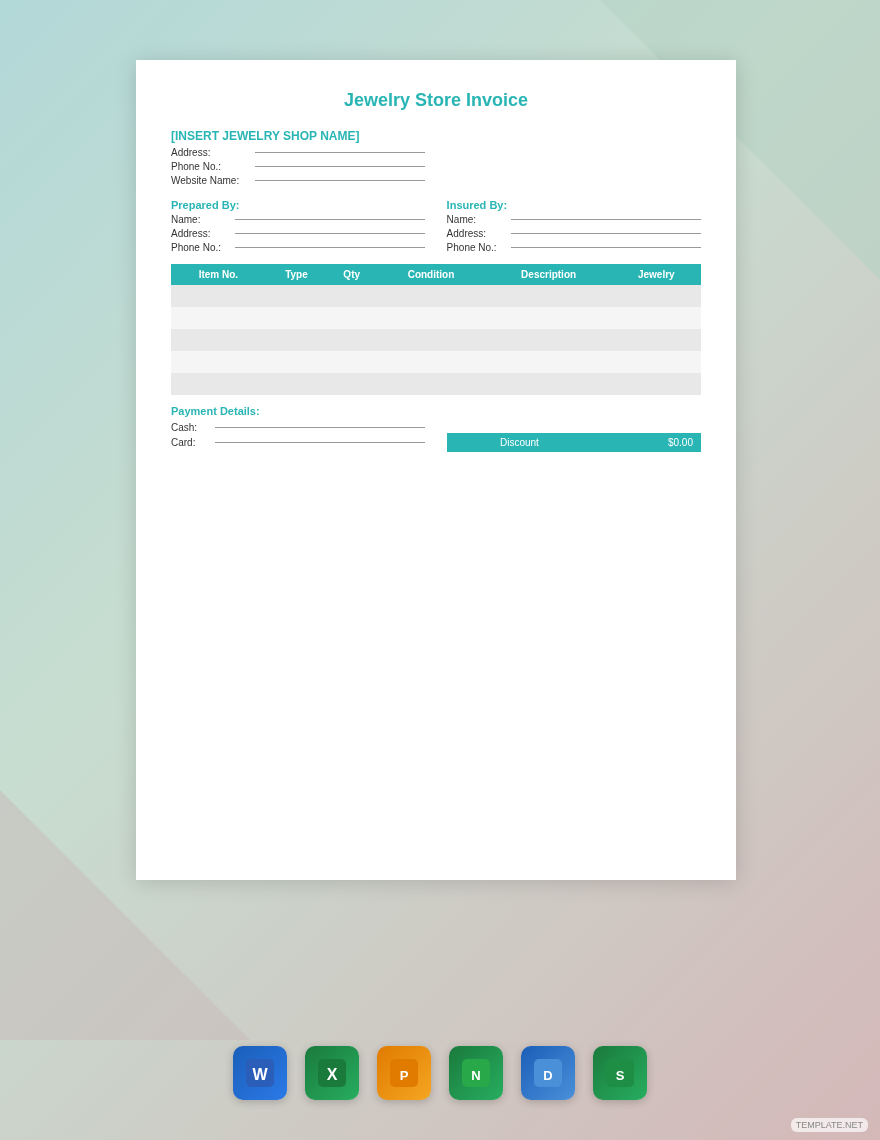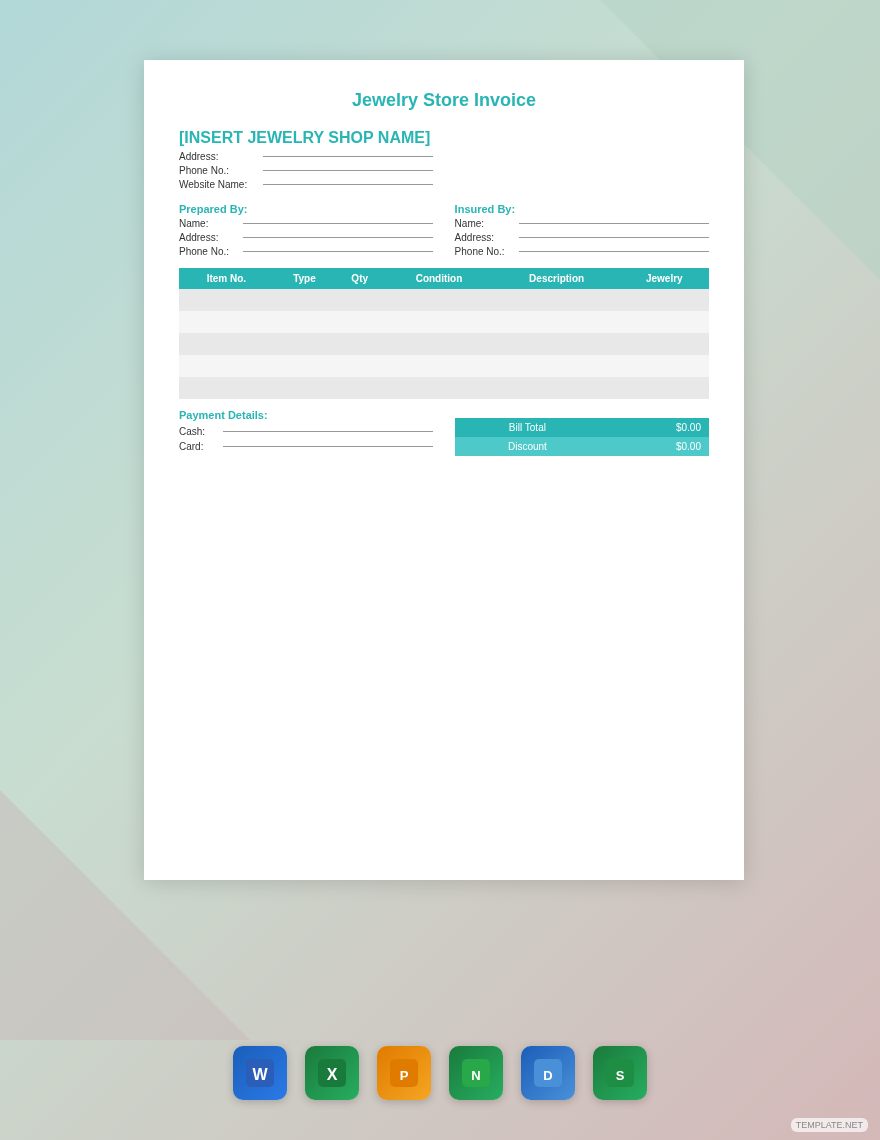--- a/index.html
+++ b/index.html
@@ -23,38 +23,38 @@
     .bg-shape-bottom-left {
       position: absolute;
       bottom: 100px; left: 0;
       width: 250px; height: 250px;
       background: rgba(200, 185, 185, 0.5);
       clip-path: polygon(0 0, 0 100%, 100% 100%);
     }
 
     .paper {
       position: absolute;
-      top: 60px; left: 144px;
+      top: 60px; left: 136px;
       width: 600px;
       height: 820px;
       background: #ffffff;
       box-shadow: 0 2px 20px rgba(0,0,0,0.15);
       padding: 30px 35px 25px 35px;
     }
 
     .invoice-title {
       text-align: center;
       font-size: 18px;
       font-weight: bold;
       color: #2ab5b5;
       margin-bottom: 18px;
     }
 
     .shop-name {
-      font-size: 16px;
+      font-size: 12px;
       color: #2ab5b5;
       font-weight: bold;
       margin-bottom: 4px;
     }
 
     .info-section {
       display: flex;
       justify-content: space-between;
       margin-bottom: 2px;
     }
@@ -410,24 +410,20 @@
         <span class="pf-line"></span>
       </div>
       <div class="payment-field-row">
         <span class="pf-label">Card:</span>
         <span class="pf-line"></span>
       </div>
     </div>
     <div class="payment-right">
       <table class="totals-table">
         <tbody>
-            <tr>
-          <td>Bill Total</td>
-          <td>$0.00</td>
-        </tr>
         <tr>
           <td>Discount</td>
           <td>$0.00</td>
         </tr>
       </tbody>
         </table>
     </div>
   </div>
 
 

